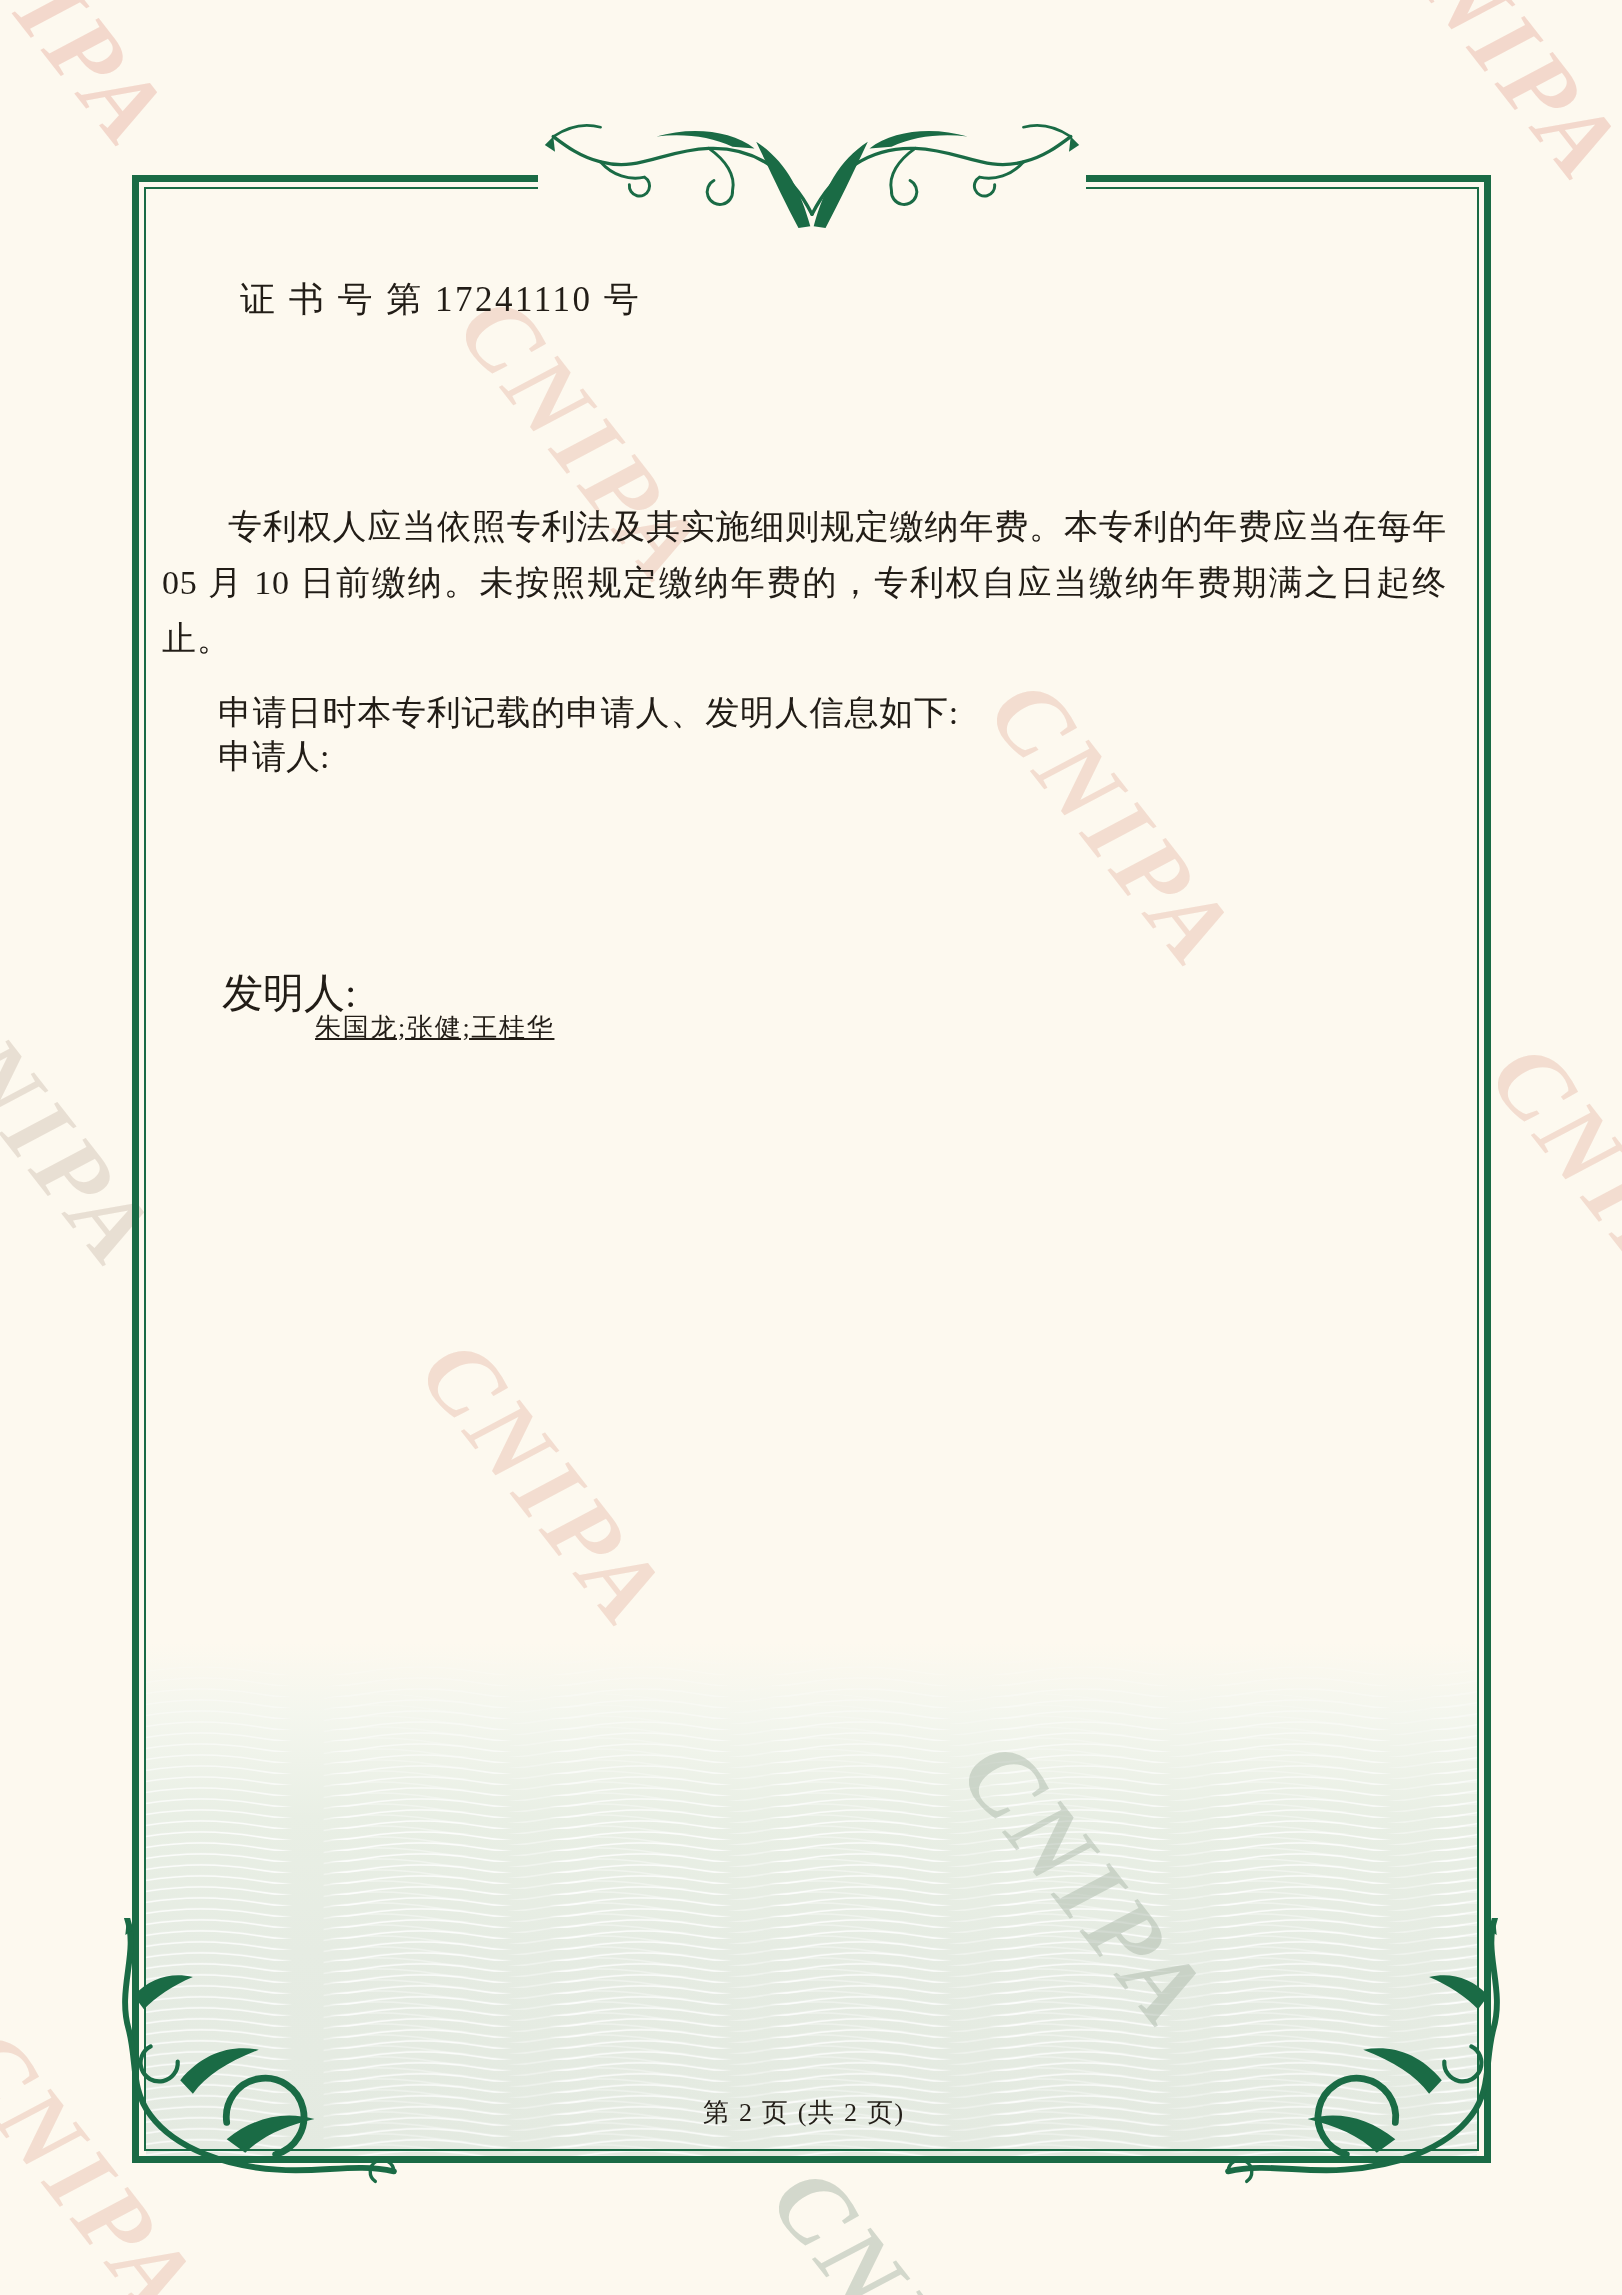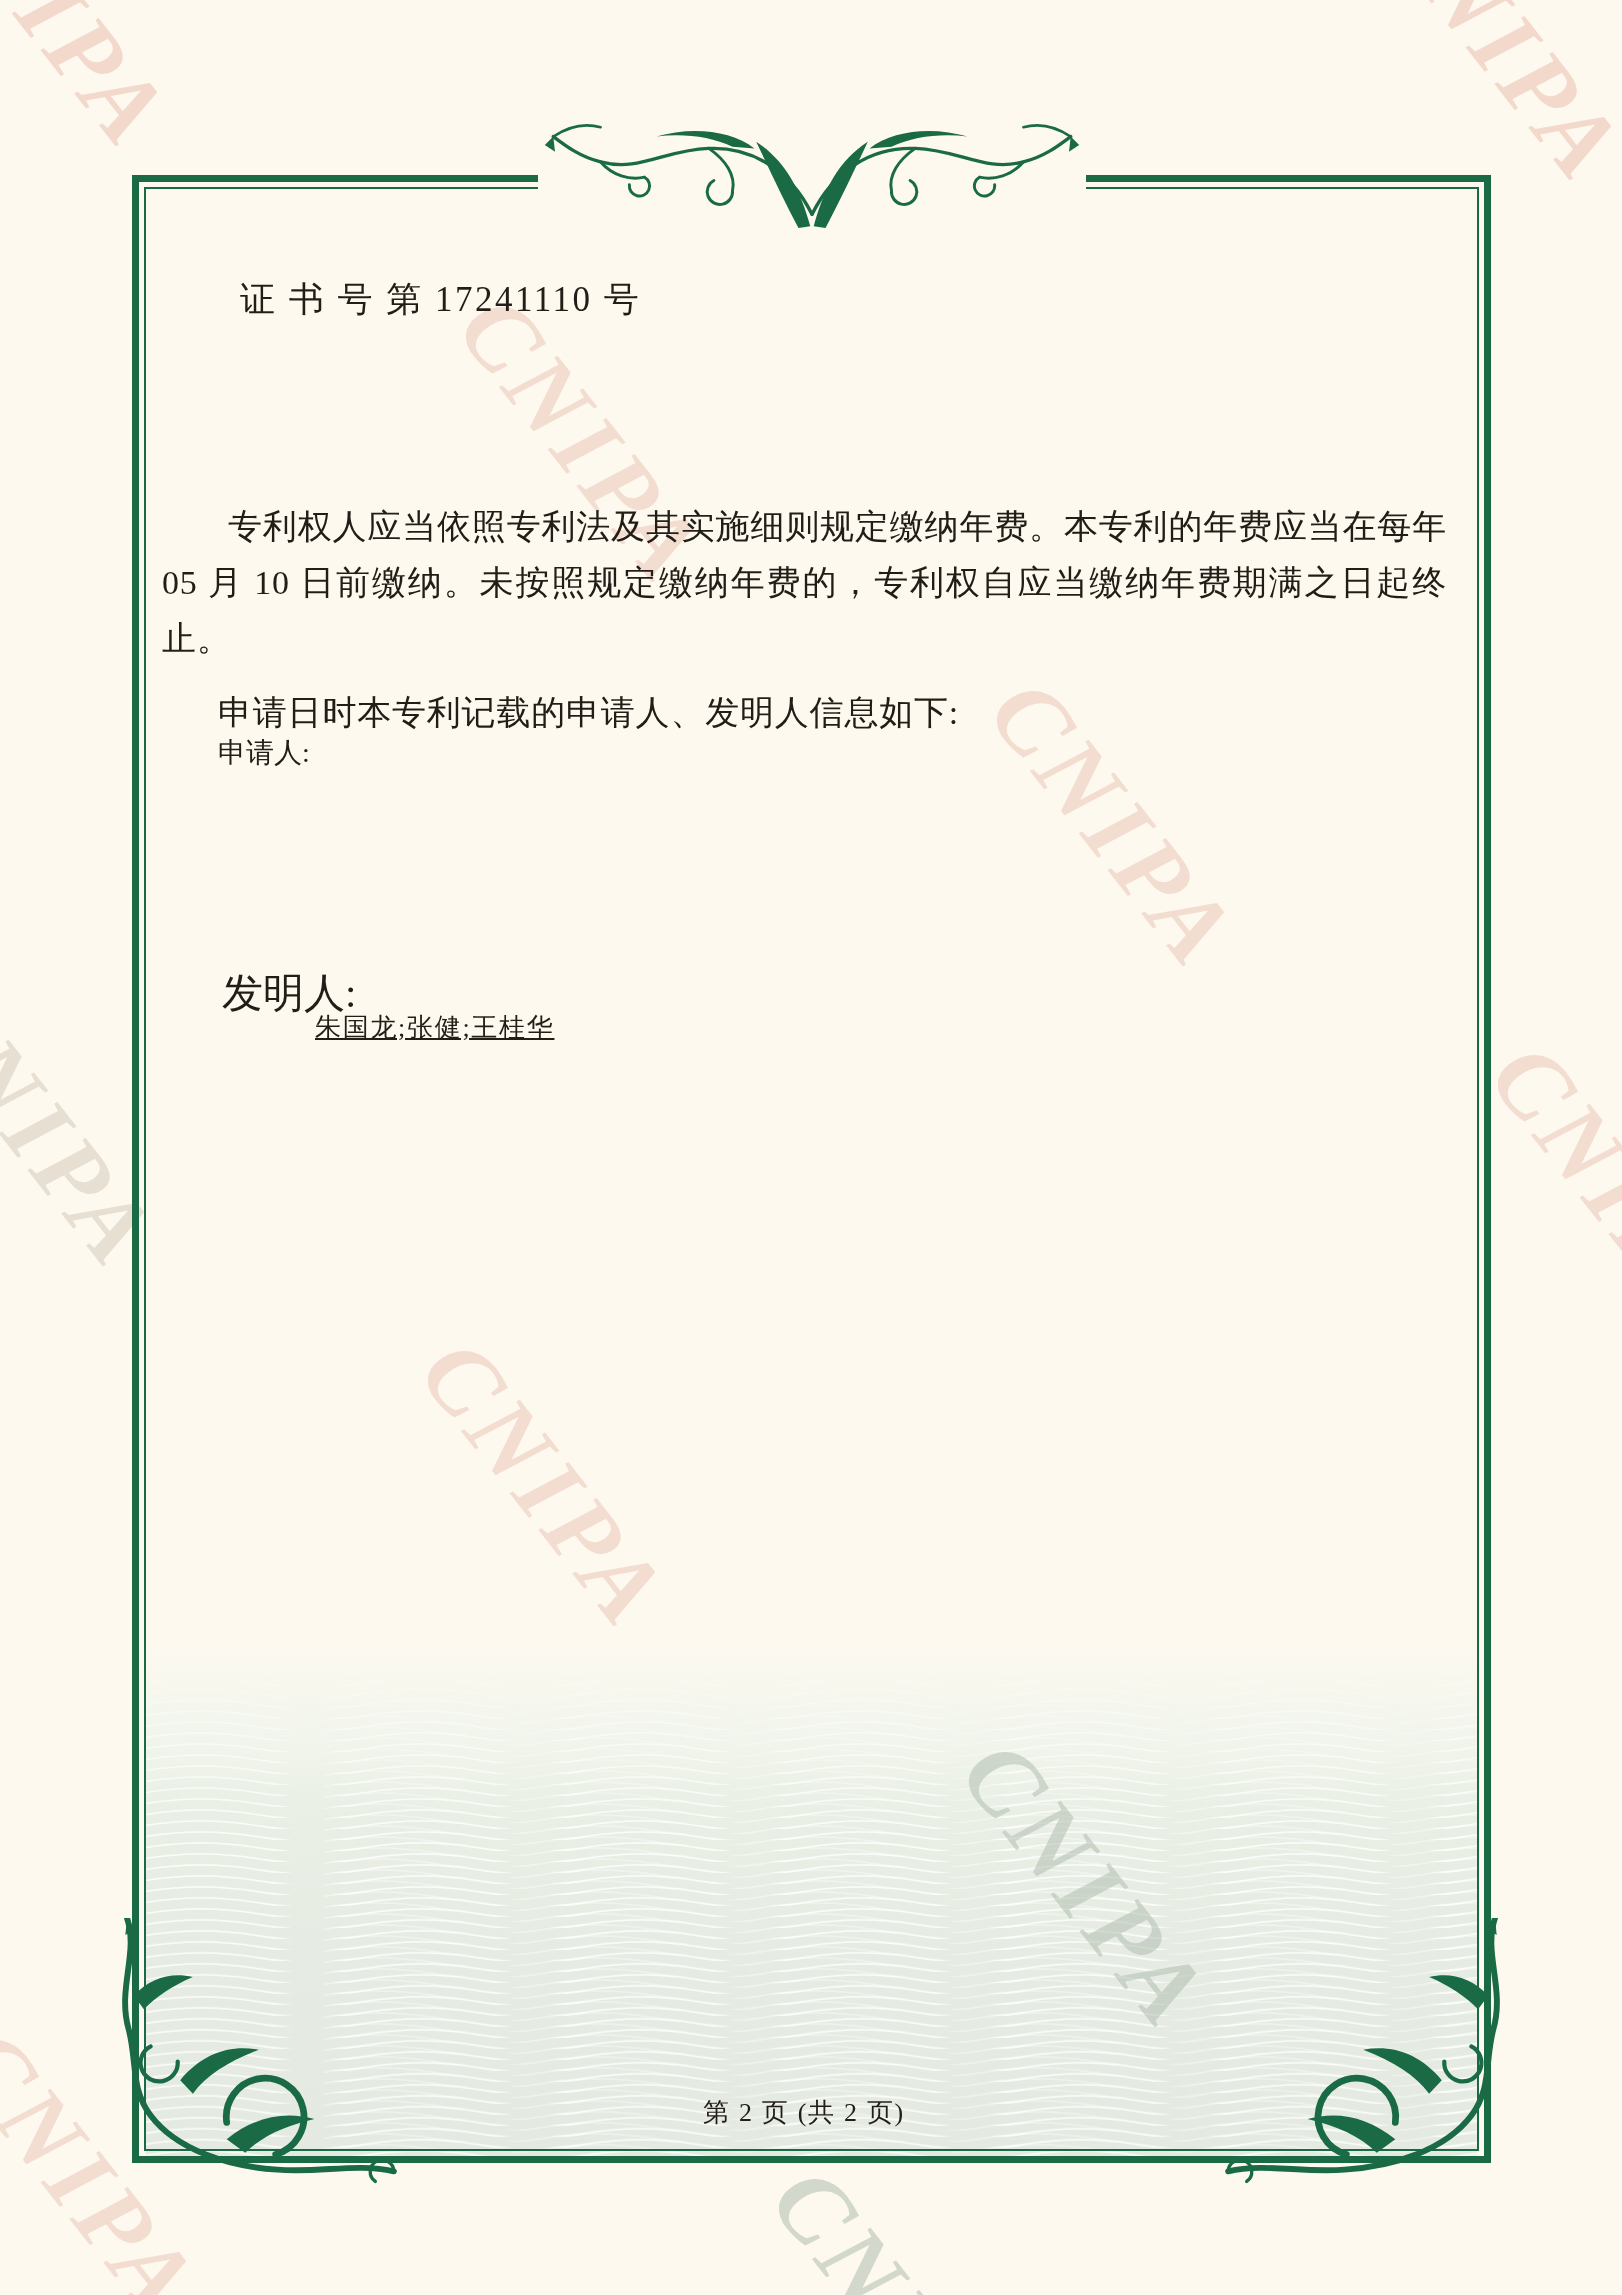--- a/index.html
+++ b/index.html
@@ -68,21 +68,21 @@
     left:194px;top:276px;
     font-size:35px;letter-spacing:2.5px;margin-left:46px;
   }
   .para{
     left:162px;top:499px;width:1285px;
     font-size:34px;line-height:56px;
     text-indent:66px;text-align:justify;
     letter-spacing:0.8px;
   }
   .intro{left:218px;top:690px;font-size:34px;letter-spacing:0.8px;}
-  .applicant-label{left:218px;top:734px;font-size:28px;}
+  .applicant-label{left:218px;top:734px;font-size:34px;}
   .applicant-name{left:293px;top:777px;font-size:34px;letter-spacing:1.7px;}
   .inventor-label{left:222px;top:966px;font-size:41px;}
   .inventor-names{left:315px;top:1010px;font-size:26px;letter-spacing:1.7px;text-decoration:underline;}
   .footer{
     left:0;width:1544px;top:2095px;
     font-size:26px;letter-spacing:1.7px;text-align:center;padding-left:32px;
   }
 </style>
 </head>
 <body>

